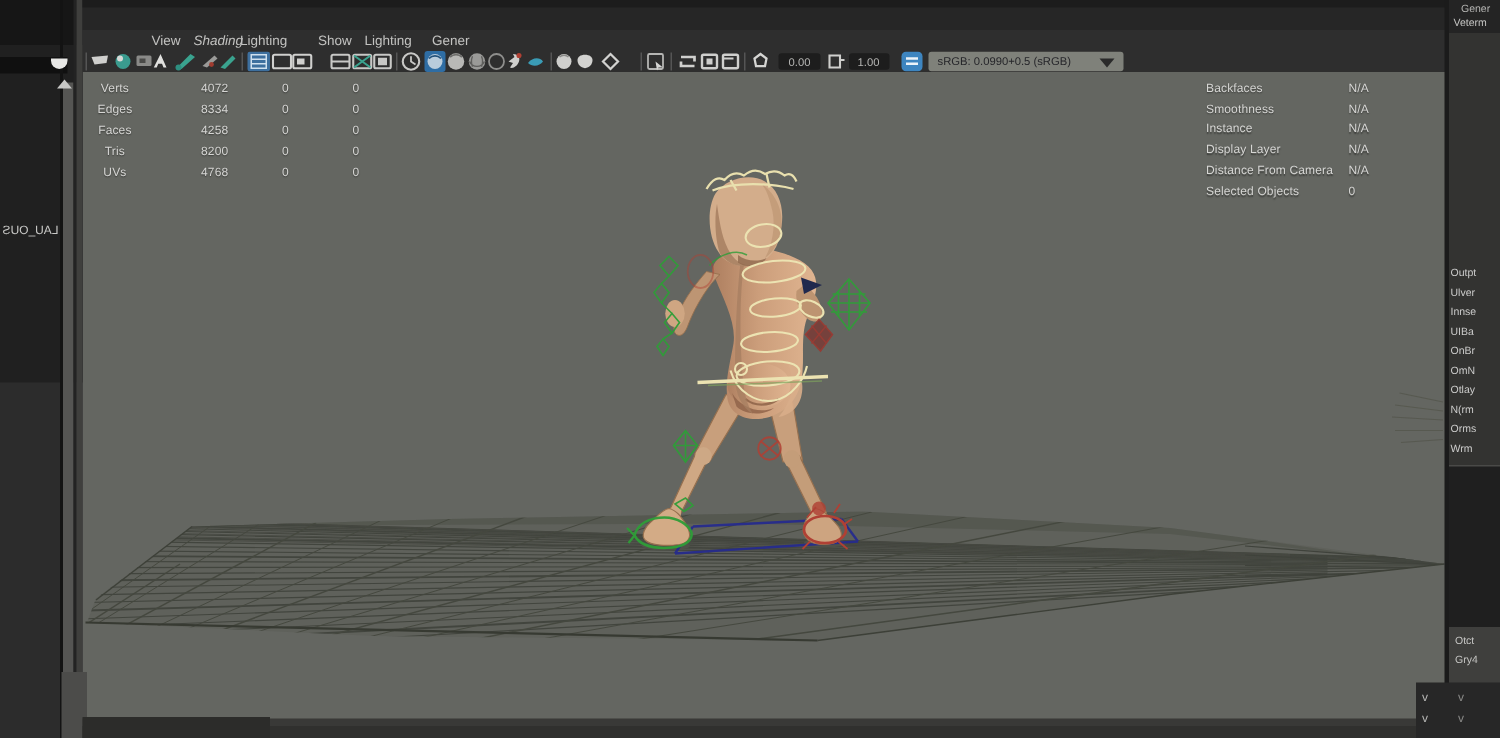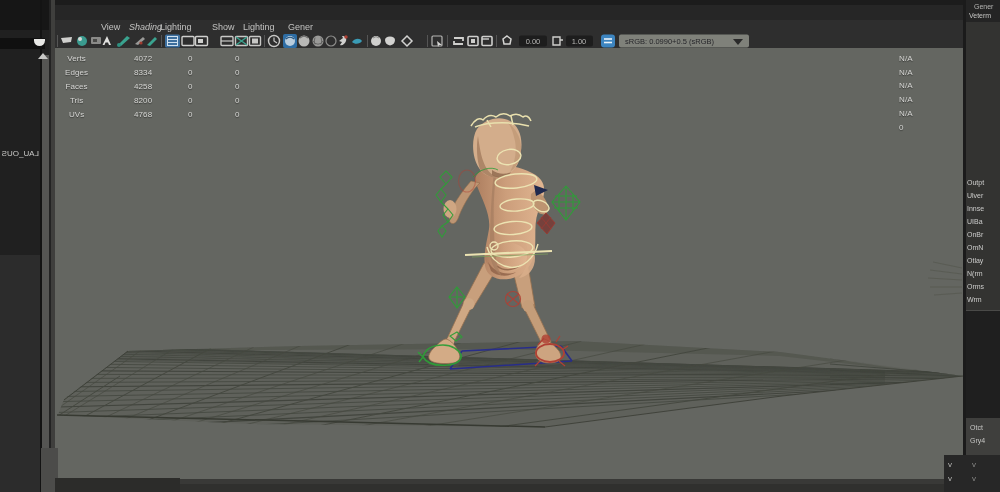--- a/index.html
+++ b/index.html
@@ -284,20 +284,21 @@
       <text x="570" y="10.5" font-size="7.5" fill="#26262a" font-family="Liberation Sans">sRGB: 0.0990+0.5  (sRGB)</text>
       <path d="M678,6 L688,6 L683,12 Z" fill="#2a2a2a"></path>
     </g>
   </svg>
 
   <div class="hud" style="left:65px;top:52px;line-height:13.9px;text-align:center;">Verts<br>Edges<br>Faces<br>Tris<br>UVs</div>
   <div class="hud" style="left:134px;top:52px;line-height:13.9px;">4072<br>8334<br>4258<br>8200<br>4768</div>
   <div class="hud" style="left:188px;top:52px;line-height:13.9px;">0<br>0<br>0<br>0<br>0</div>
   <div class="hud" style="left:235px;top:52px;line-height:13.9px;">0<br>0<br>0<br>0<br>0</div>
 
+  <div class="hud" style="left:804px;top:52px;line-height:13.7px;">Backfaces<br>Smoothness<br>Instance<br>Display Layer<br>Distance From Camera<br>Selected Objects</div>
   <div class="hud" style="left:899px;top:52px;line-height:13.7px;">N/A<br>N/A<br>N/A<br>N/A<br>N/A<br>0</div>
 
   <div class="abs" style="left:55px;top:479px;width:911px;height:13px;background:#393937;"></div>
   <div class="abs" style="left:55px;top:484px;width:911px;height:8px;background:#30302e;"></div>
   <div class="abs" style="left:55px;top:478px;width:125px;height:14px;background:#2c2c2a;"></div>
 
   <div class="abs" style="left:963px;top:0;width:3px;height:492px;background:#1b1b1b;"></div>
   <div class="abs" style="left:966px;top:0;width:34px;height:492px;background:#333331;"></div>
   <div class="abs" style="left:966px;top:0;width:34px;height:22px;background:#242424;"></div>
   <div class="abs" style="left:974px;top:3px;color:#b5b5b3;font-size:7px;">Gener</div>

